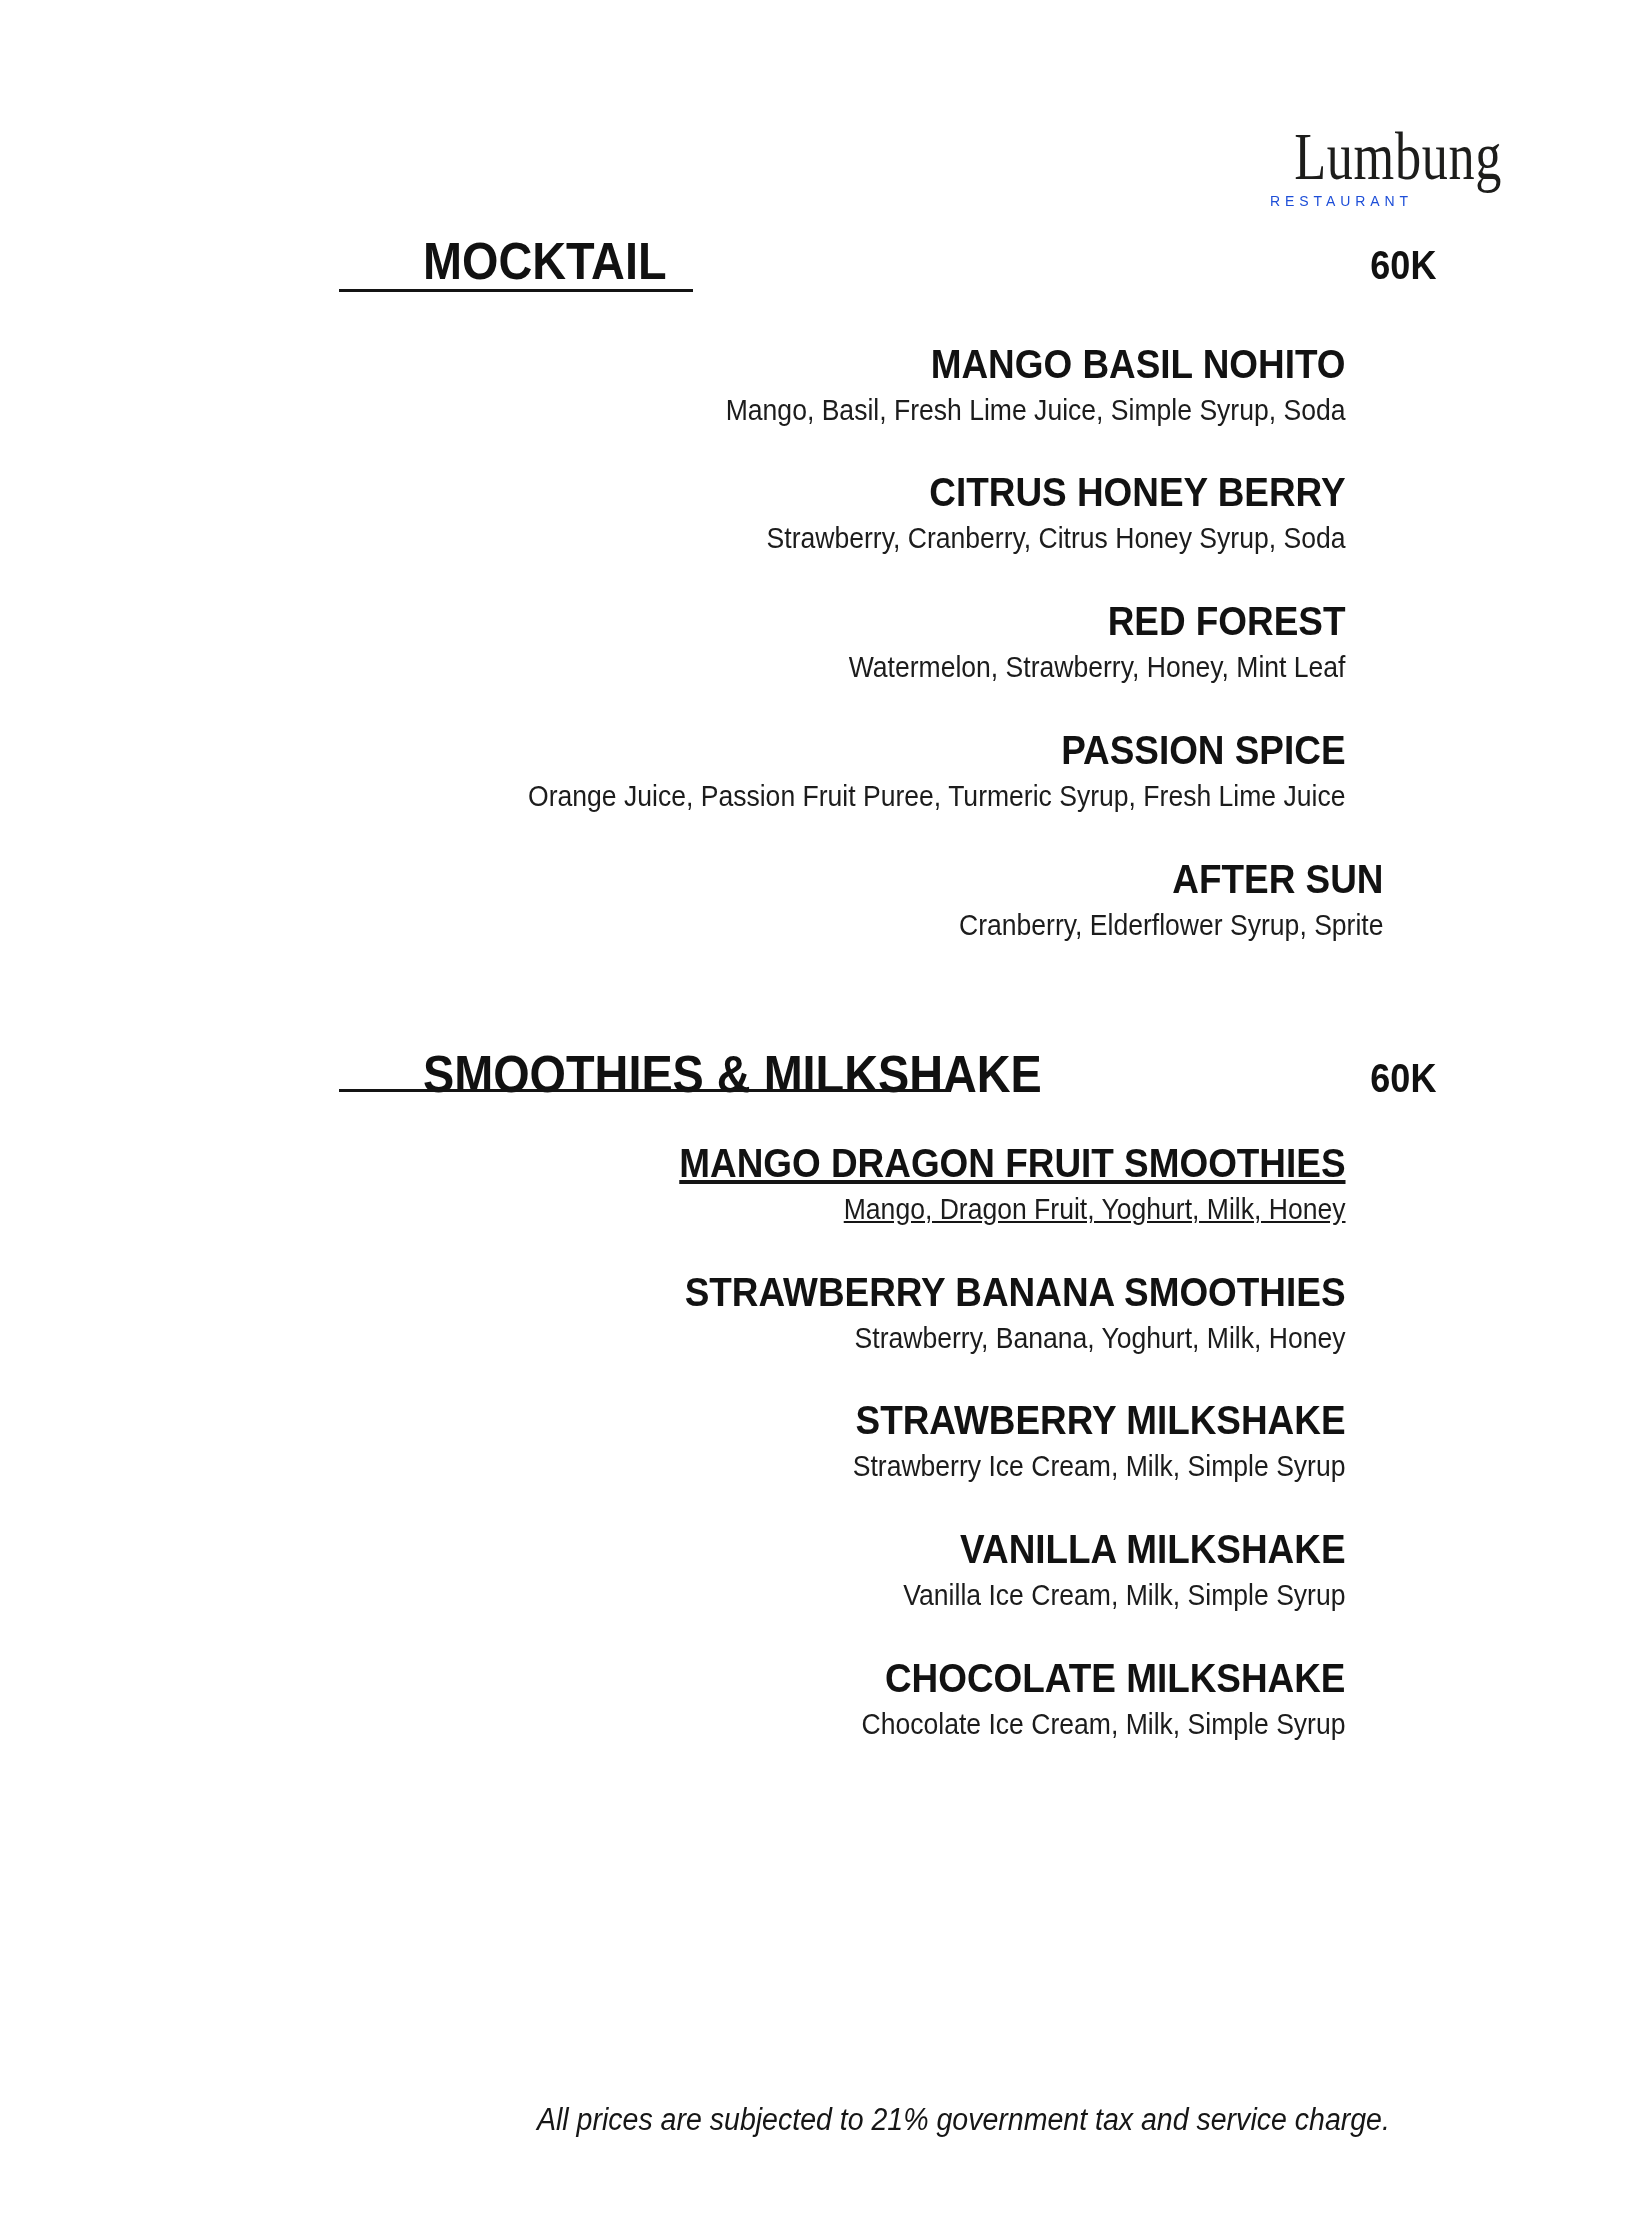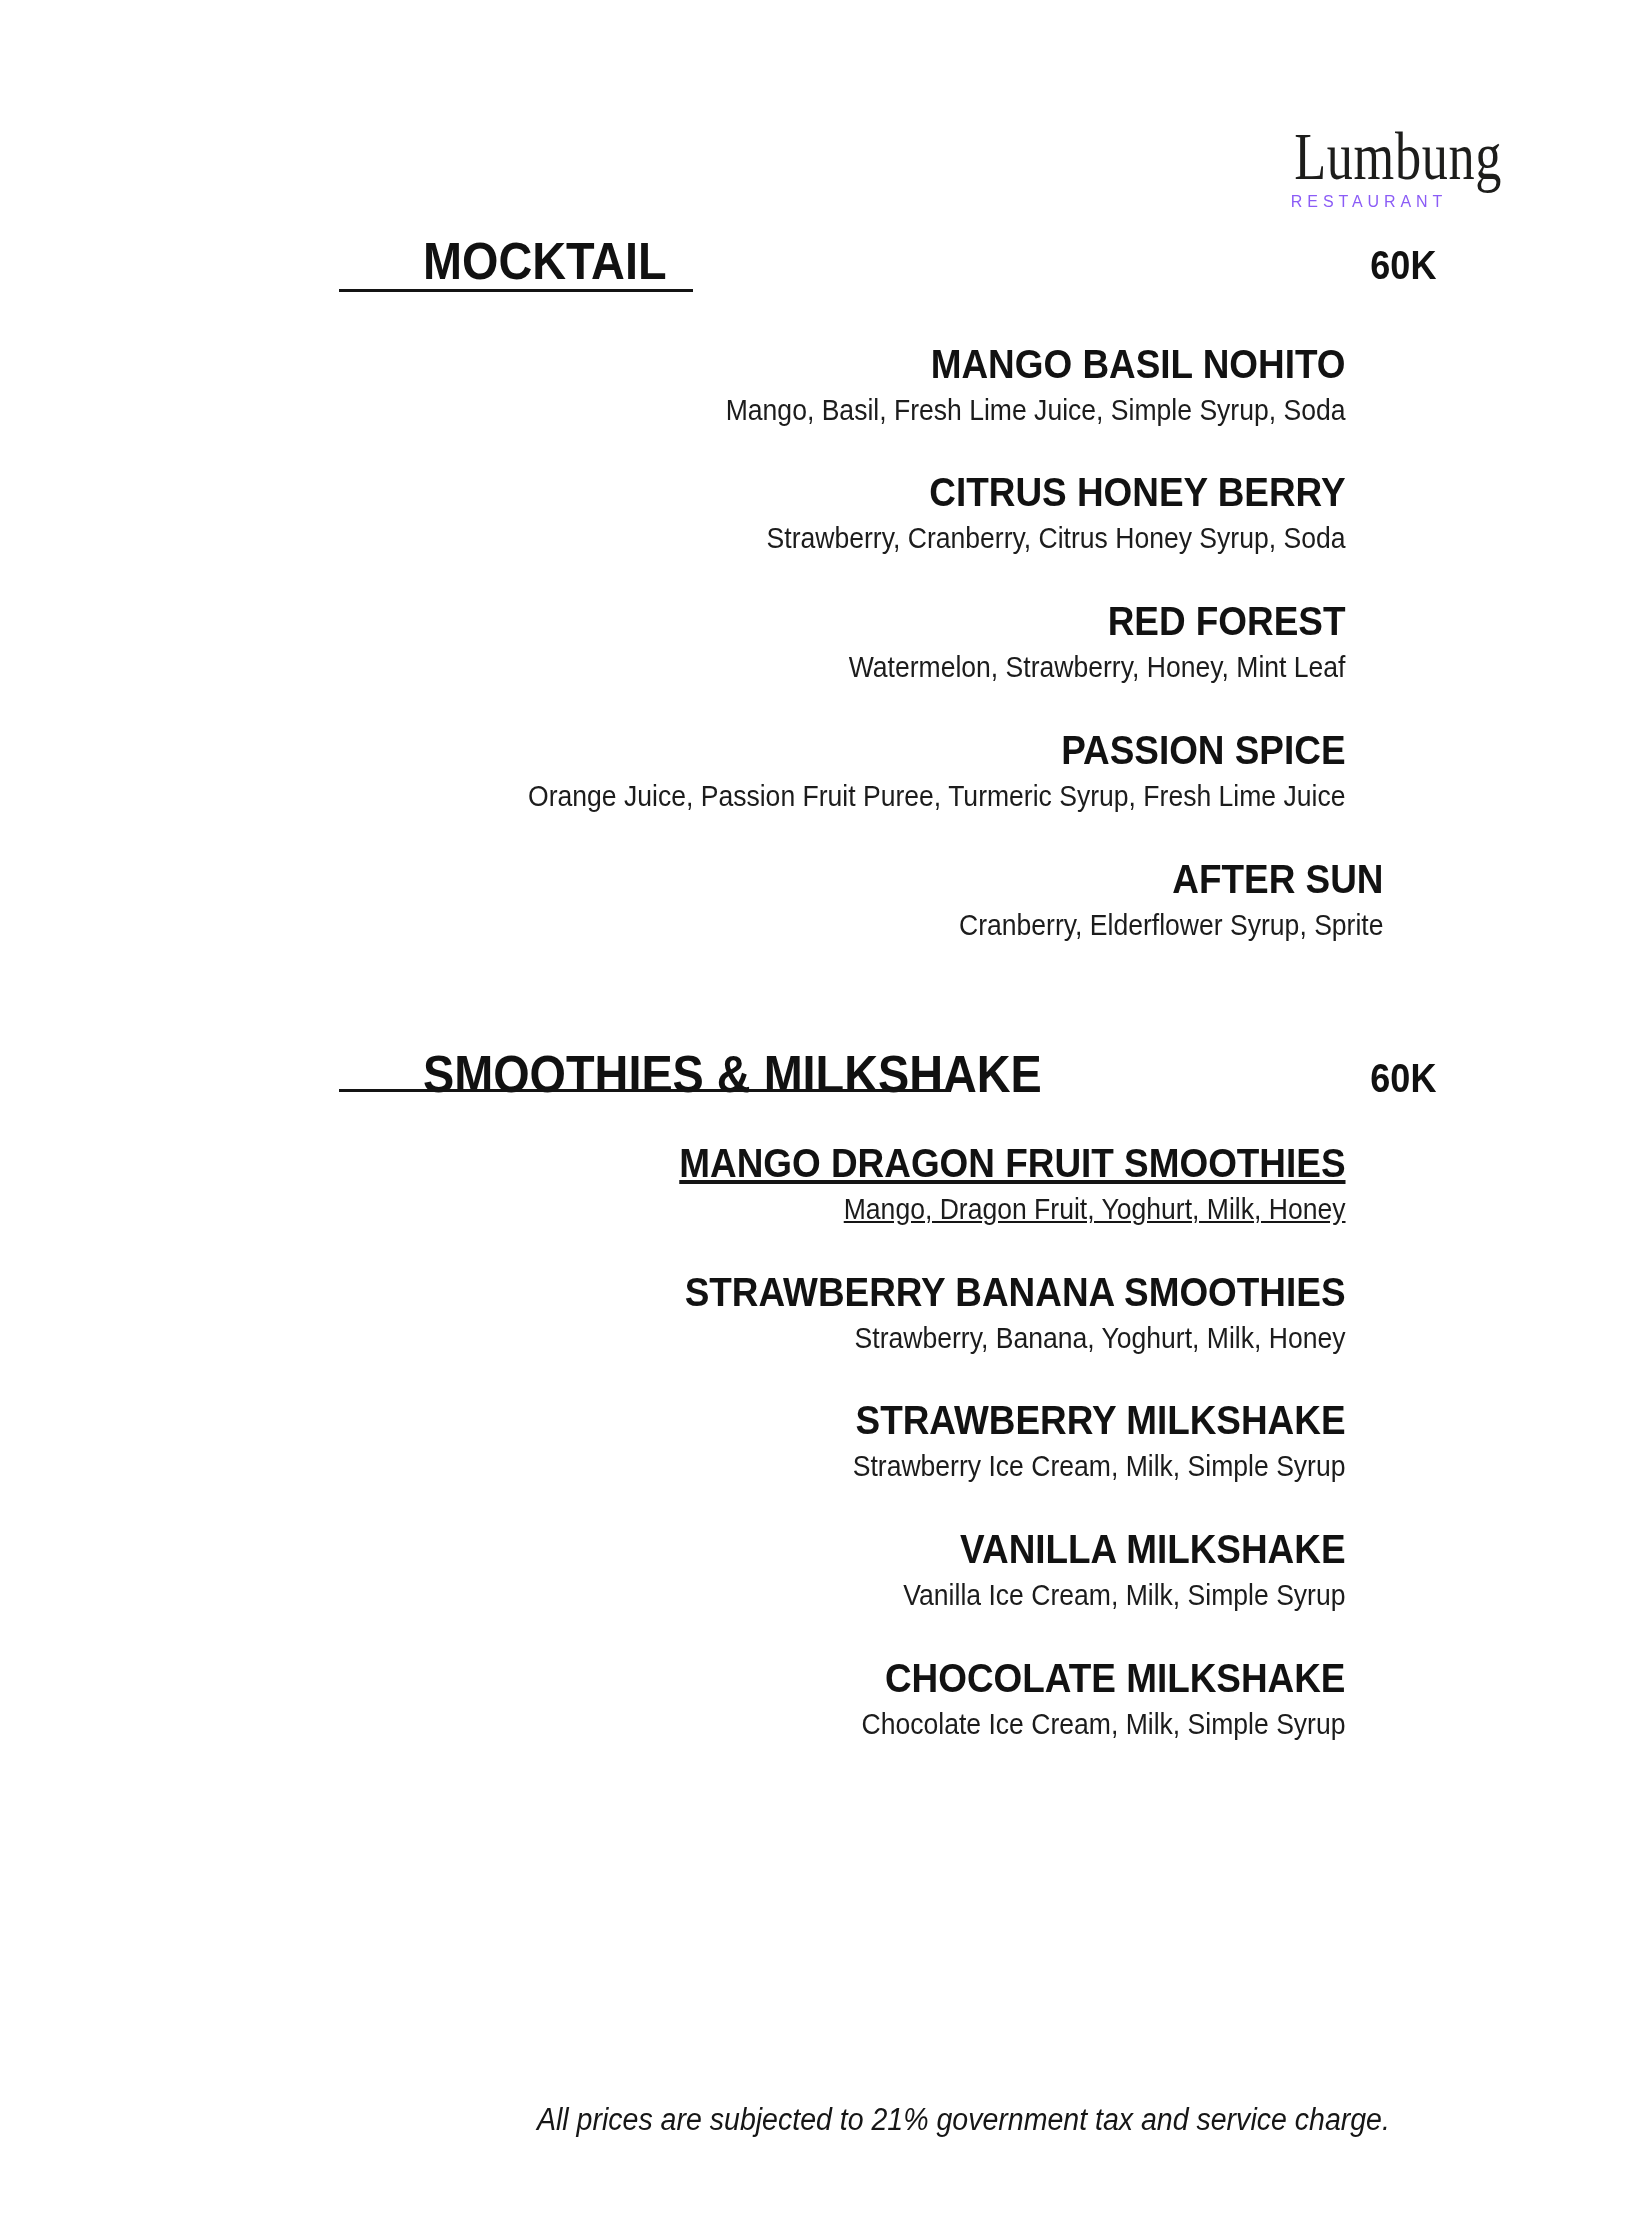--- a/index.html
+++ b/index.html
@@ -13,40 +13,40 @@
     background: #ffffff;
     overflow: hidden;
   }
 
   
   .logo {
     position: absolute;
     top: 123px;
     right: 156px;
     width: 221px;
-    text-align: center;
+    text-align: left;
     color: #1d1d1b;
   }
   .logo-name {
     font-family: "Liberation Serif", serif;
     font-weight: 400;
     font-size: 67px;
     line-height: 1;
     letter-spacing: 0.8px;
     transform: scaleX(0.78);
     transform-origin: 50% 50%;
     white-space: nowrap;
   }
   .logo-tagline {
     margin-top: 3.3px;
-    font-size: 16px;
+    font-size: 14px;
     font-weight: 400;
     letter-spacing: 4.9px;
     white-space: nowrap;
-    color: #8b5cf6;
+    color: #1d4ed8;
     padding-right: 23px; 
   }
 
   
   .section-head {
     position: absolute;
     left: 423px;
     right: 211px;
     display: flex;
     justify-content: space-between;

